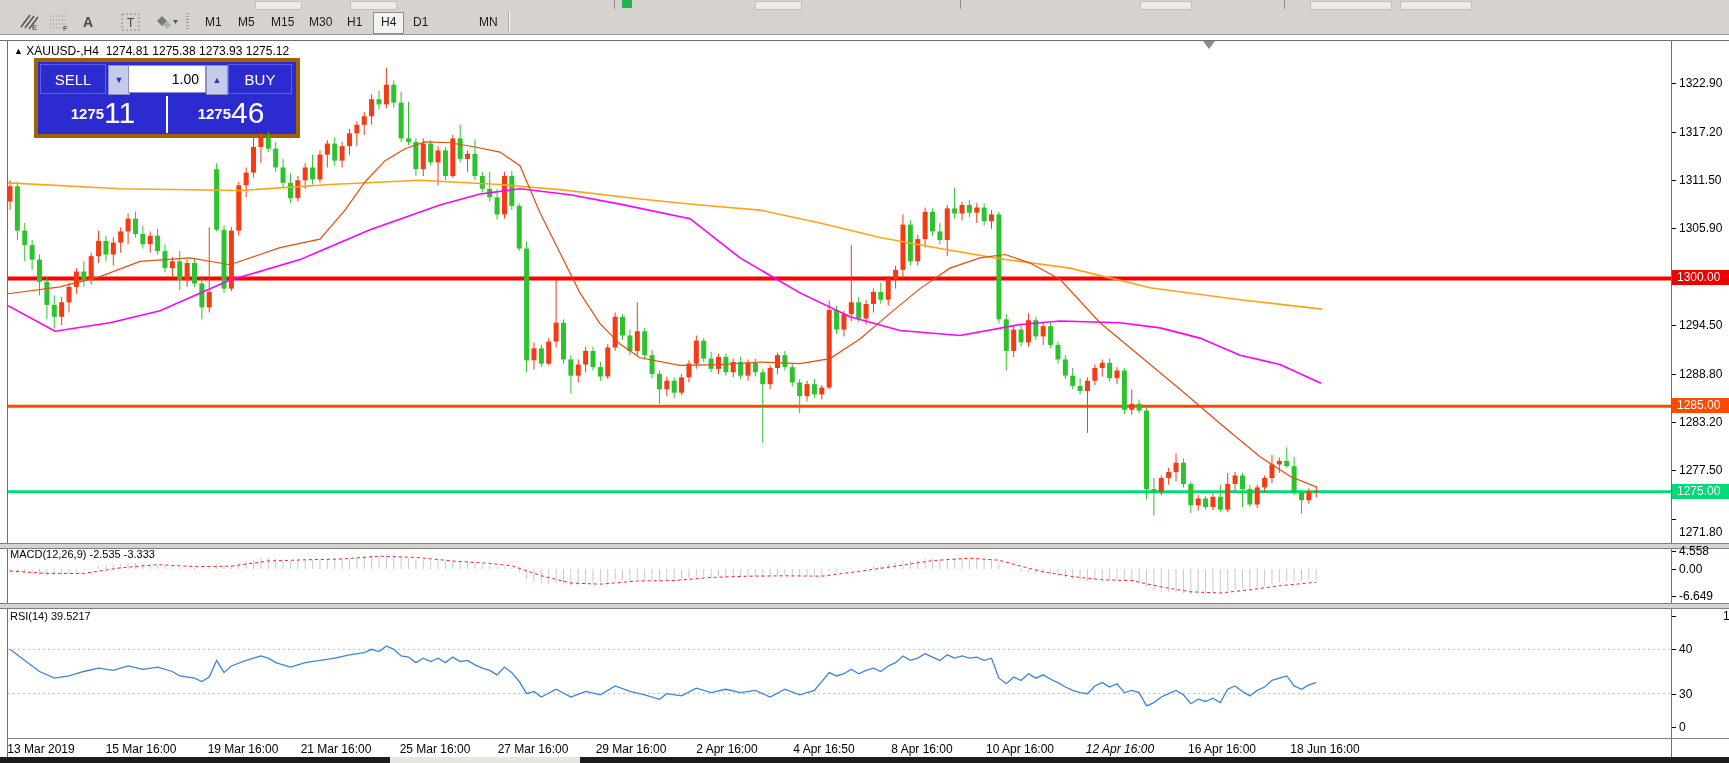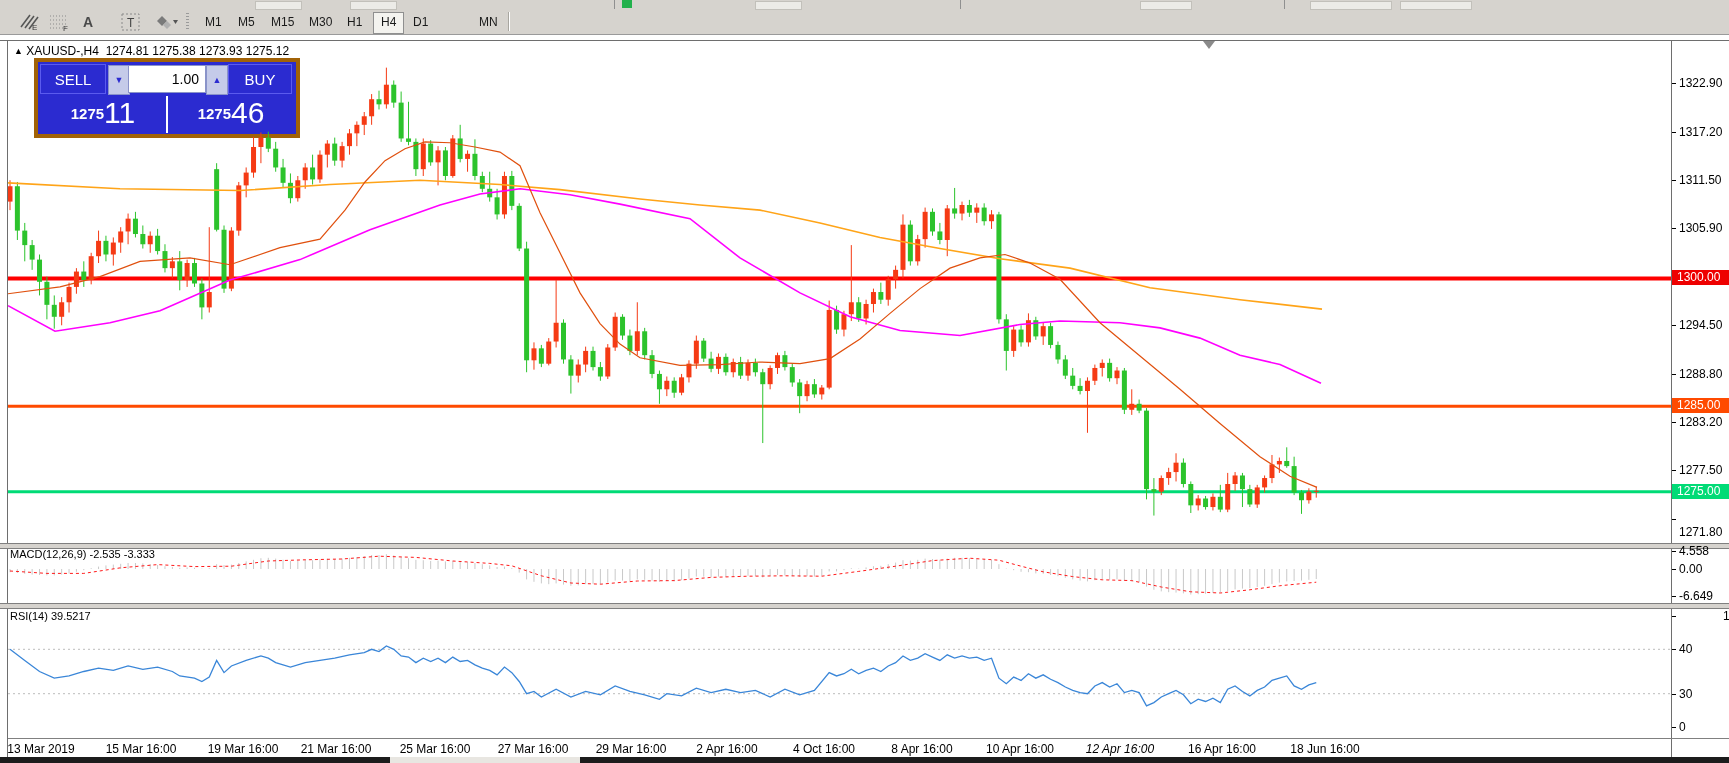--- a/index.html
+++ b/index.html
@@ -743,21 +743,21 @@
     </div>
   <div id="time-axis">
       <div class="date-label" style="left: -9px;">13 Mar 2019</div>
       <div class="date-label" style="left: 91px;">15 Mar 16:00</div>
       <div class="date-label" style="left: 193px;">19 Mar 16:00</div>
       <div class="date-label" style="left: 286px;">21 Mar 16:00</div>
       <div class="date-label" style="left: 385px;">25 Mar 16:00</div>
       <div class="date-label" style="left: 483px;">27 Mar 16:00</div>
       <div class="date-label" style="left: 581px;">29 Mar 16:00</div>
       <div class="date-label" style="left: 677px;">2 Apr 16:00</div>
-      <div class="date-label" style="left: 774px;">4 Oct 16:00</div>
+      <div class="date-label" style="left: 774px;">4 Apr 16:50</div>
       <div class="date-label" style="left: 872px;">8 Apr 16:00</div>
       <div class="date-label" style="left: 970px;">10 Apr 16:00</div>
       <div class="date-label" style="left: 1070px; font-style: italic;">12 Apr 16:00</div>
       <div class="date-label" style="left: 1172px;">16 Apr 16:00</div>
       <div class="date-label" style="left: 1275px;">18 Jun 16:00</div>
     </div>
 
   <div class="abs bottom-strip">
     <div class="bottom-light"></div>
   </div>

